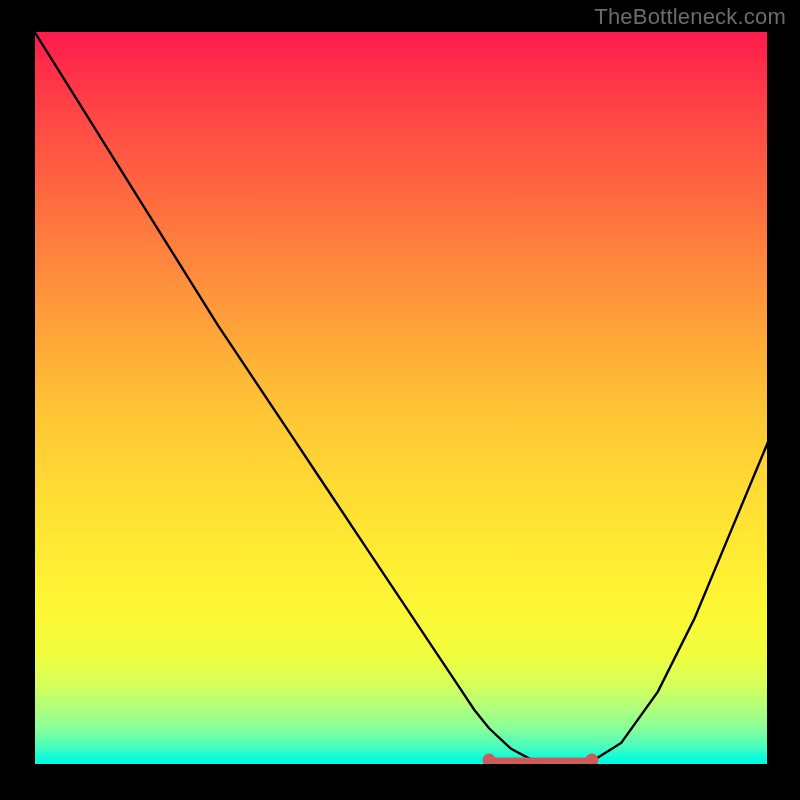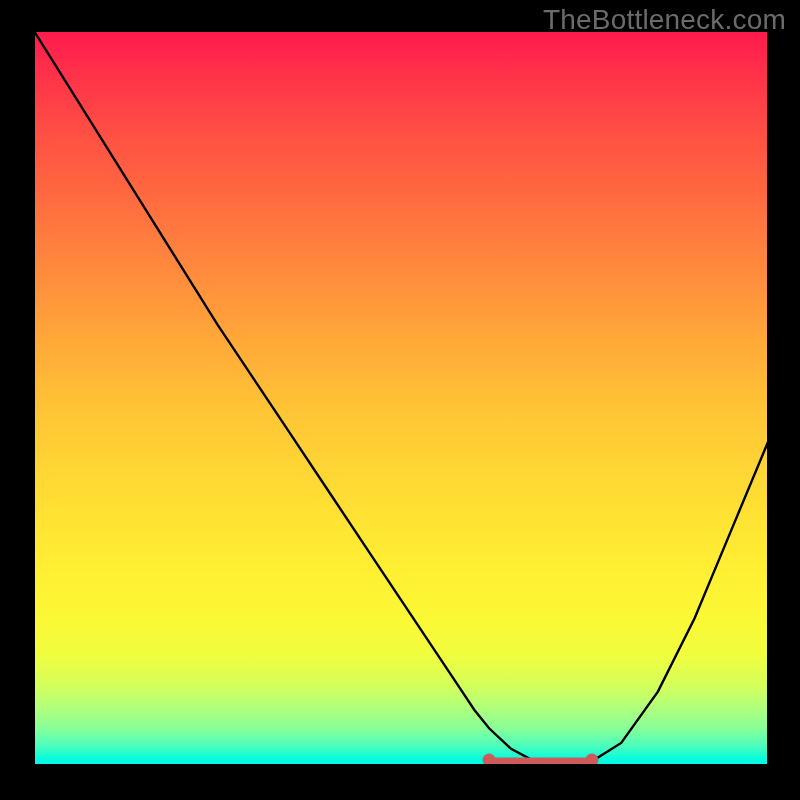--- a/index.html
+++ b/index.html
@@ -9,21 +9,21 @@
     background: #000;
     position: relative;
     font-family: Arial, sans-serif;
     overflow: hidden;
   }
   .watermark {
     position: absolute;
     top: 4px;
     right: 14px;
     color: #6b6b6b;
-    font-size: 28px;
+    font-size: 22px;
     font-weight: 500;
     z-index: 10;
     letter-spacing: 0.2px;
   }
   .plot-area {
     position: absolute;
     left: 34px;
     top: 31px;
     width: 734px;
     height: 734px;

